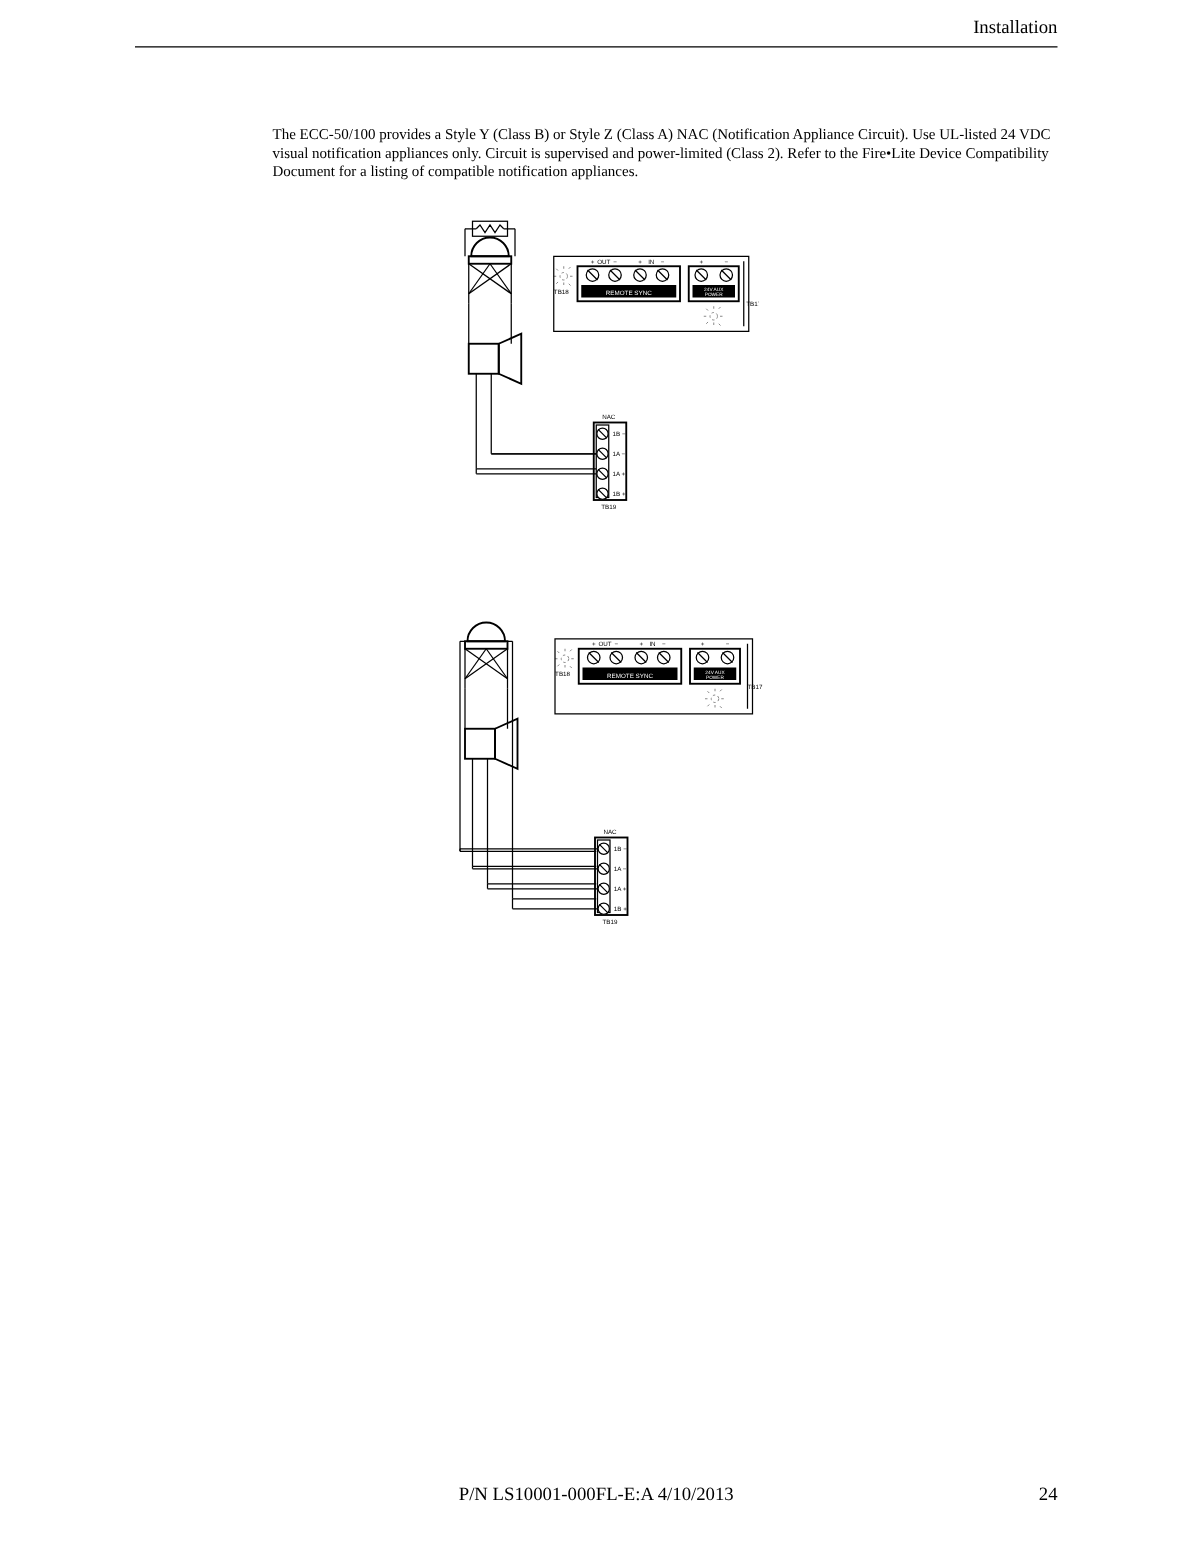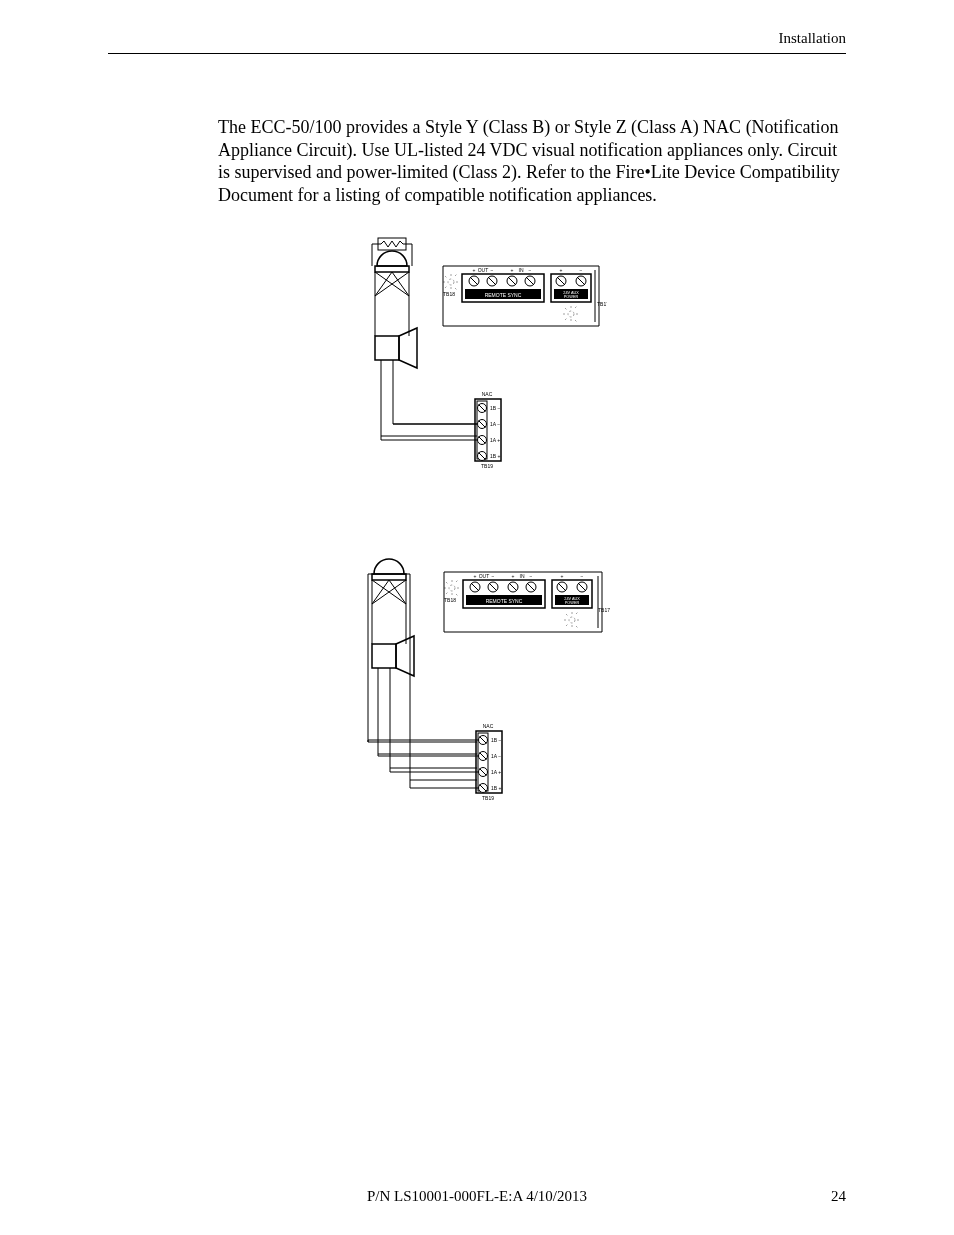--- a/index.html
+++ b/index.html
@@ -5,33 +5,33 @@
   * { box-sizing: border-box; margin: 0; padding: 0; }
   body {
     width: 954px;
     height: 1235px;
     background: #fff;
     font-family: "Times New Roman", Times, serif;
     color: #000;
     position: relative;
   }
   .page {
-    padding: 30px 108px 0 108px;
+    padding: 14px 108px 0 108px;
     position: relative;
     height: 100%;
   }
   .running-head {
     text-align: right;
     font-size: 15px;
     padding-bottom: 6px;
     border-bottom: 1px solid #000;
     margin-bottom: 62px;
   }
   .body-text {
-    font-size: 18px;
+    font-size: 12px;
     line-height: 1.25;
     margin-left: 110px;
     margin-right: 0;
   }
   .figure {
     display: flex;
     justify-content: center;
     margin-top: 30px;
     margin-bottom: 60px;
   }

